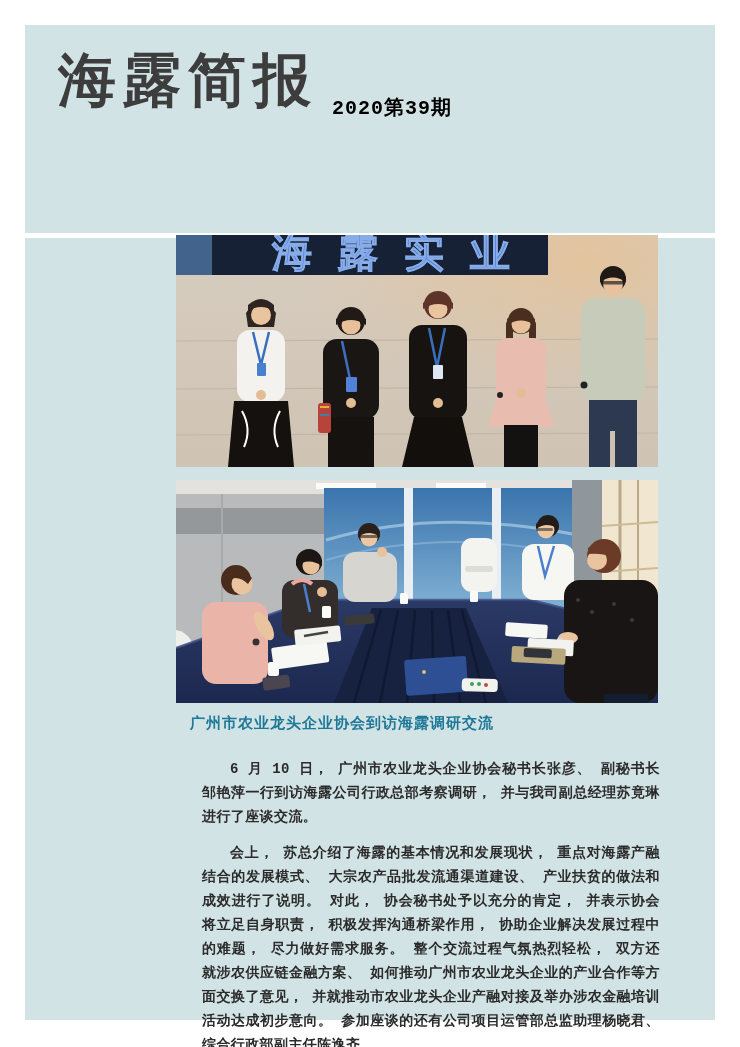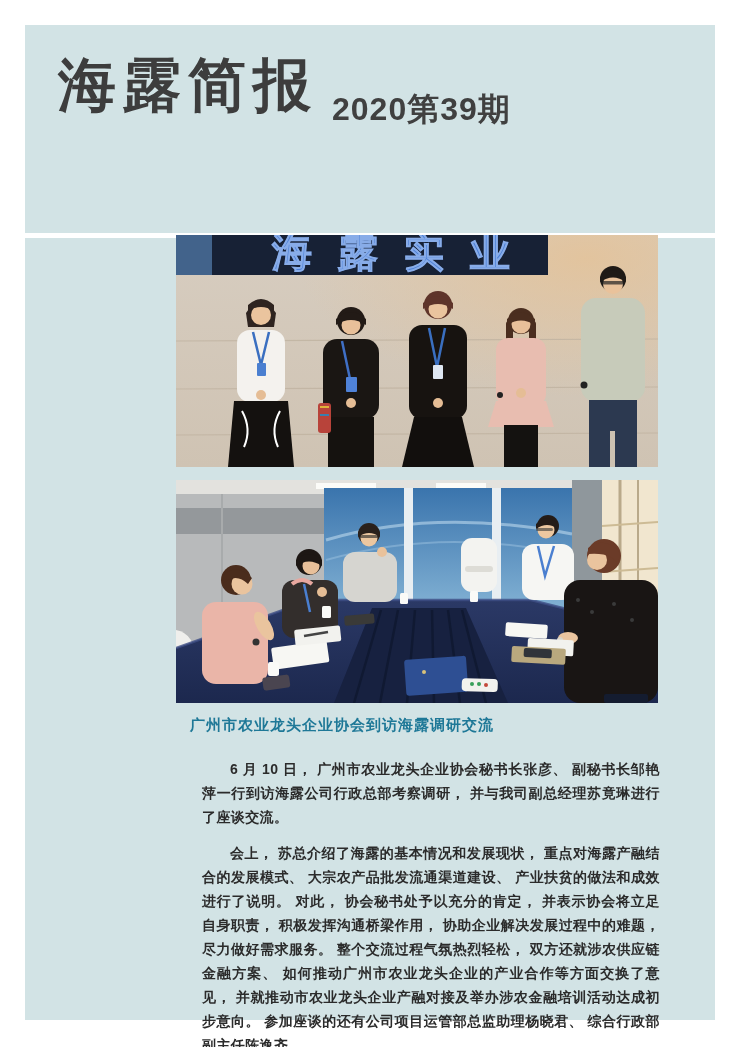--- a/index.html
+++ b/index.html
@@ -1,29 +1,29 @@
 <!DOCTYPE html>
 <html><head>
 <meta charset="utf-8">
 <style>
   html,body{margin:0;padding:0;background:#ffffff;}
   #page{
     position:relative;width:740px;height:1047px;background:#ffffff;overflow:hidden;
-    font-family:Liberation Sans, sans-serif;
+    font-family:Liberation Mono, monospace;
   }
   .panel{position:absolute;background:#d2e3e5;}
   .header-block{left:25px;top:25px;width:690px;height:208px;}
   .content-block{left:25px;top:238px;width:690px;height:782px;}
   .masthead{
     position:absolute;left:33px;top:28px;font-size:58px;line-height:64px;
     font-weight:700;color:#3d3d3d;letter-spacing:7px;white-space:nowrap;
   }
   .issue{
-    position:absolute;left:307px;top:70px;font-size:32px;line-height:28px;
-    font-weight:700;color:#404040;letter-spacing:1px;white-space:nowrap;
+    position:absolute;left:307px;top:70px;font-size:20px;line-height:28px;
+    font-weight:700;color:#000000;letter-spacing:1px;white-space:nowrap;
   }
   .sidebar-meta{position:absolute;left:20px;top:8px;width:145px;}
   .sidebar-meta div{
     font-size:16px;line-height:30px;font-weight:700;color:#25798f;
     letter-spacing:0.5px;white-space:nowrap;
   }
   .photo{position:absolute;left:151px;overflow:hidden;background:#14b8a6;}
   .photo-1{top:-3px;width:482px;height:232px;}
   .photo-2{top:242px;width:482px;height:223px;}
   .photo svg{display:block;width:100%;height:100%;}

